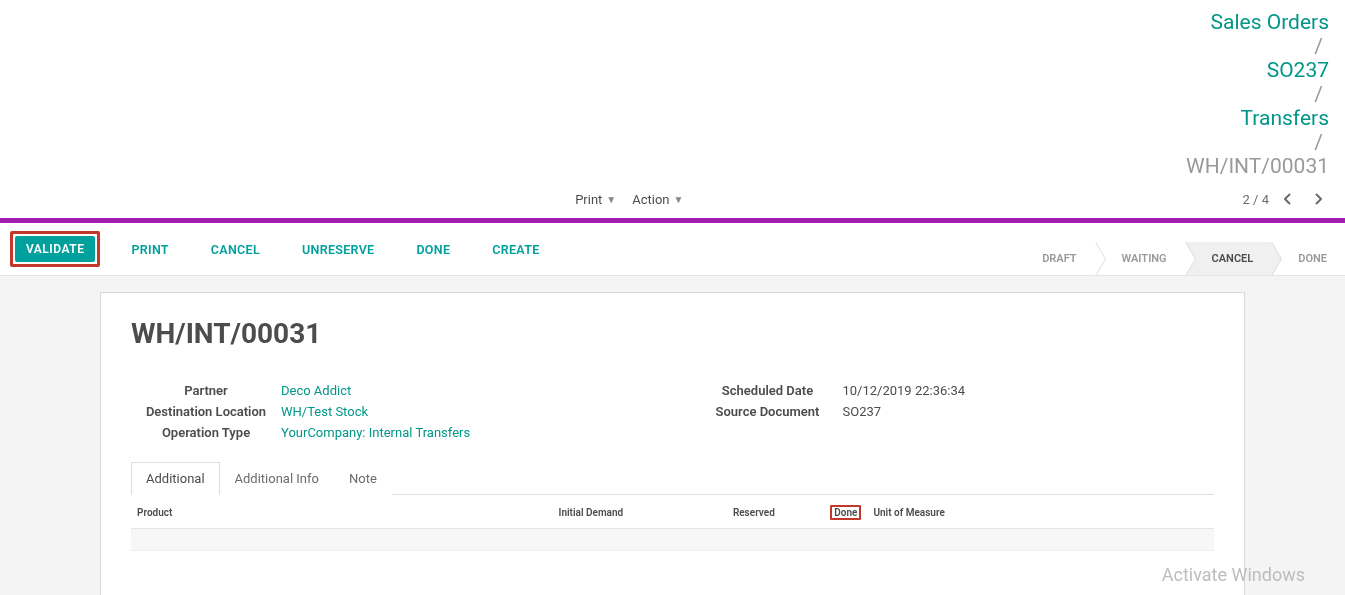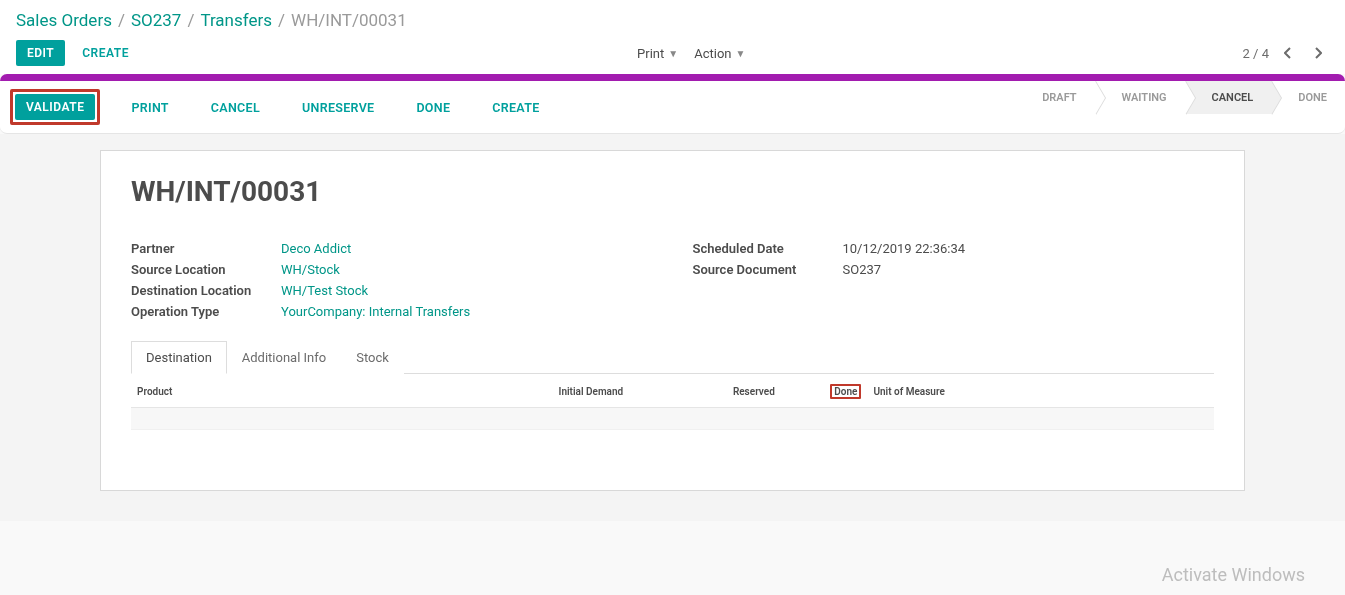--- a/index.html
+++ b/index.html
@@ -1,47 +1,47 @@
 <!DOCTYPE html>
 <html><head>
 <meta charset="utf-8">
 <style>
 * { box-sizing: border-box; margin: 0; padding: 0; }
 body { font-family: -apple-system, "Segoe UI", Roboto, "Helvetica Neue", Arial, sans-serif; font-size: 13px; color: #4c4c4c; background: #f9f9f9; width: 1345px; }
 .topbar { padding: 6px 16px 0 16px; background: #fff; }
-.breadcrumb { display: flex; align-items: center; font-size: 17px; color: #7c7c7c; padding: 4px 0 6px 0; flex-wrap: wrap; }
+.breadcrumb { display: flex; align-items: flex-end; font-size: 21px; color: #7c7c7c; padding: 4px 0 6px 0; flex-wrap: wrap; flex-direction: column; }
 .breadcrumb .link { color: #009688; }
 .breadcrumb .sep { margin: 0 6px; color: #9a9a9a; }
 .breadcrumb .current { color: #9a9a9a; }
 .ctrlbar { display: flex; align-items: center; padding: 4px 0 8px 0; }
 .btn { display: inline-flex; align-items: center; justify-content: center; padding: 5px 10px; font-size: 12px; font-weight: 600; letter-spacing: .5px; border-radius: 2px; cursor: pointer; border: 1px solid transparent; }
 .btn-primary { background: #00a09d; color: #fff; }
 .btn-link { color: #00a09d; background: transparent; }
 .ctrlbar .left { display: flex; gap: 6px; align-items: center; }
 .ctrlbar .center { flex: 1; display: flex; justify-content: center; gap: 16px; }
 .dd { color: #4c4c4c; cursor: pointer; font-size: 13px; display: inline-flex; align-items: center; }
 .caret { margin-left: 4px; font-size: 10px; color: #888; }
 .ctrlbar .right { display: flex; align-items: center; gap: 8px; font-size: 13px; color: #6c6c6c; }
 .pager-btn { width: 22px; height: 22px; display: inline-flex; align-items: center; justify-content: center; cursor: pointer; color: #6c6c6c; }
-.actionbar-wrap { border-top: 7px solid #a21caf; border-bottom: 1px solid #e5e5e5; background: #fff; display: flex; align-items: flex-start; padding-left: 10px; border-radius: 7px; }
+.actionbar-wrap { border-top: 5px solid #a21caf; border-bottom: 1px solid #e5e5e5; background: #fff; display: flex; align-items: flex-end; padding-left: 10px; }
 .actionbar-left { display: flex; align-items: center; gap: 20px; padding: 8px 0; }
 .hl-red { border: 3px solid #c0392b; border-radius: 2px; padding: 2px; display: inline-block; }
 .actionbar-left .btn-link { font-size: 12.5px; font-weight: 600; letter-spacing: .3px; }
 .statusbar { margin-left: auto; display: flex; align-items: stretch; }
 .status { position: relative; padding: 10px 18px 10px 26px; font-size: 11px; font-weight: 600; color: #9a9a9a; background: #fff; border-left: 1px solid #e5e5e5; }
 .status:first-child { border-left: none; }
 .status.active { color: #4c4c4c; background: #f0f0f0; }
 .status::after { content: ""; position: absolute; right: -10px; top: 0; bottom: 0; width: 0; height: 0; border-top: 17px solid transparent; border-bottom: 17px solid transparent; border-left: 10px solid #fff; z-index: 2; }
 .status.active::after { border-left-color: #f0f0f0; }
 .status::before { content: ""; position: absolute; right: -11px; top: 0; bottom: 0; width: 0; height: 0; border-top: 17px solid transparent; border-bottom: 17px solid transparent; border-left: 10px solid #dcdcdc; z-index: 1; }
 .status:last-child::after, .status:last-child::before { display: none; }
 .sheet-wrap { padding: 16px 100px 30px 100px; background: #f4f4f4; }
 .sheet { background: #fff; border: 1px solid #d8d8d8; padding: 24px 30px 60px 30px; }
 .record-title { font-size: 28px; color: #4c4c4c; margin-bottom: 30px; }
-.fields-row { display: flex; gap: 40px; margin-bottom: 18px; }
+.fields-row { display: flex; gap: 40px; margin-bottom: 18px; text-align: center; }
 .fields-col { flex: 1; }
 .field { display: flex; padding: 3px 0; font-size: 13px; }
 .field-label { width: 150px; font-weight: 600; color: #4c4c4c; }
 .field-val { color: #4c4c4c; }
 .field-val.link { color: #009688; }
 .tabs { display: flex; border-bottom: 1px solid #ddd; margin-bottom: 0; }
 .tab { padding: 8px 14px; font-size: 13px; color: #6c6c6c; border: 1px solid transparent; border-bottom: none; cursor: pointer; position: relative; top: 1px; background: #fff; }
 .tab.active { border-color: #ddd; color: #4c4c4c; border-bottom: 1px solid #fff; }
 .grid { width: 100%; border-collapse: collapse; margin-top: 0; }
 .grid th { text-align: left; font-weight: 600; font-size: 10px; padding: 10px 6px 8px 6px; border-bottom: 1px solid #e5e5e5; color: #4c4c4c; }
@@ -63,24 +63,20 @@
     <span class="link">Sales Orders</span>
     <span class="sep">/</span>
     <span class="link">SO237</span>
     <span class="sep">/</span>
     <span class="link">Transfers</span>
     <span class="sep">/</span>
     <span class="current">WH/INT/00031</span>
   </div>
 
   <div class="ctrlbar">
-    <div class="left">
-      <span class="btn btn-primary">EDIT</span>
-      <span class="btn btn-link">CREATE</span>
-    </div>
     <div class="center">
       <span class="dd">
         <span>Print</span>
         <span class="caret">▼</span>
       </span>
       <span class="dd">
         <span>Action</span>
         <span class="caret">▼</span>
       </span>
     </div>
@@ -123,24 +119,20 @@
   <div class="sheet">
     <h1 class="record-title">WH/INT/00031</h1>
 
     <div class="fields-row">
       <div class="fields-col">
         <div class="field">
           <div class="field-label">Partner</div>
           <div class="field-val link">Deco Addict</div>
         </div>
         <div class="field">
-          <div class="field-label">Source Location</div>
-          <div class="field-val link">WH/Stock</div>
-        </div>
-        <div class="field">
           <div class="field-label">Destination Location</div>
           <div class="field-val link">WH/Test Stock</div>
         </div>
         <div class="field">
           <div class="field-label">Operation Type</div>
           <div class="field-val link">YourCompany: Internal Transfers</div>
         </div>
       </div>
       <div class="fields-col">
         <div class="field">
@@ -148,23 +140,23 @@
           <div class="field-val">10/12/2019 22:36:34</div>
         </div>
         <div class="field">
           <div class="field-label">Source Document</div>
           <div class="field-val">SO237</div>
         </div>
       </div>
     </div>
 
     <div class="tabs">
-      <div class="tab active">Destination</div>
+      <div class="tab active">Additional</div>
       <div class="tab">Additional Info</div>
-      <div class="tab">Stock</div>
+      <div class="tab">Note</div>
     </div>
 
     <table class="grid">
       <thead>
         <tr>
           <th style="width:32%">Product</th>
           <th class="num" style="width:14%">Initial Demand</th>
           <th class="num" style="width:14%">Reserved</th>
           <th class="num" style="width:8%">
             <span class="done-hl">Done</span>

